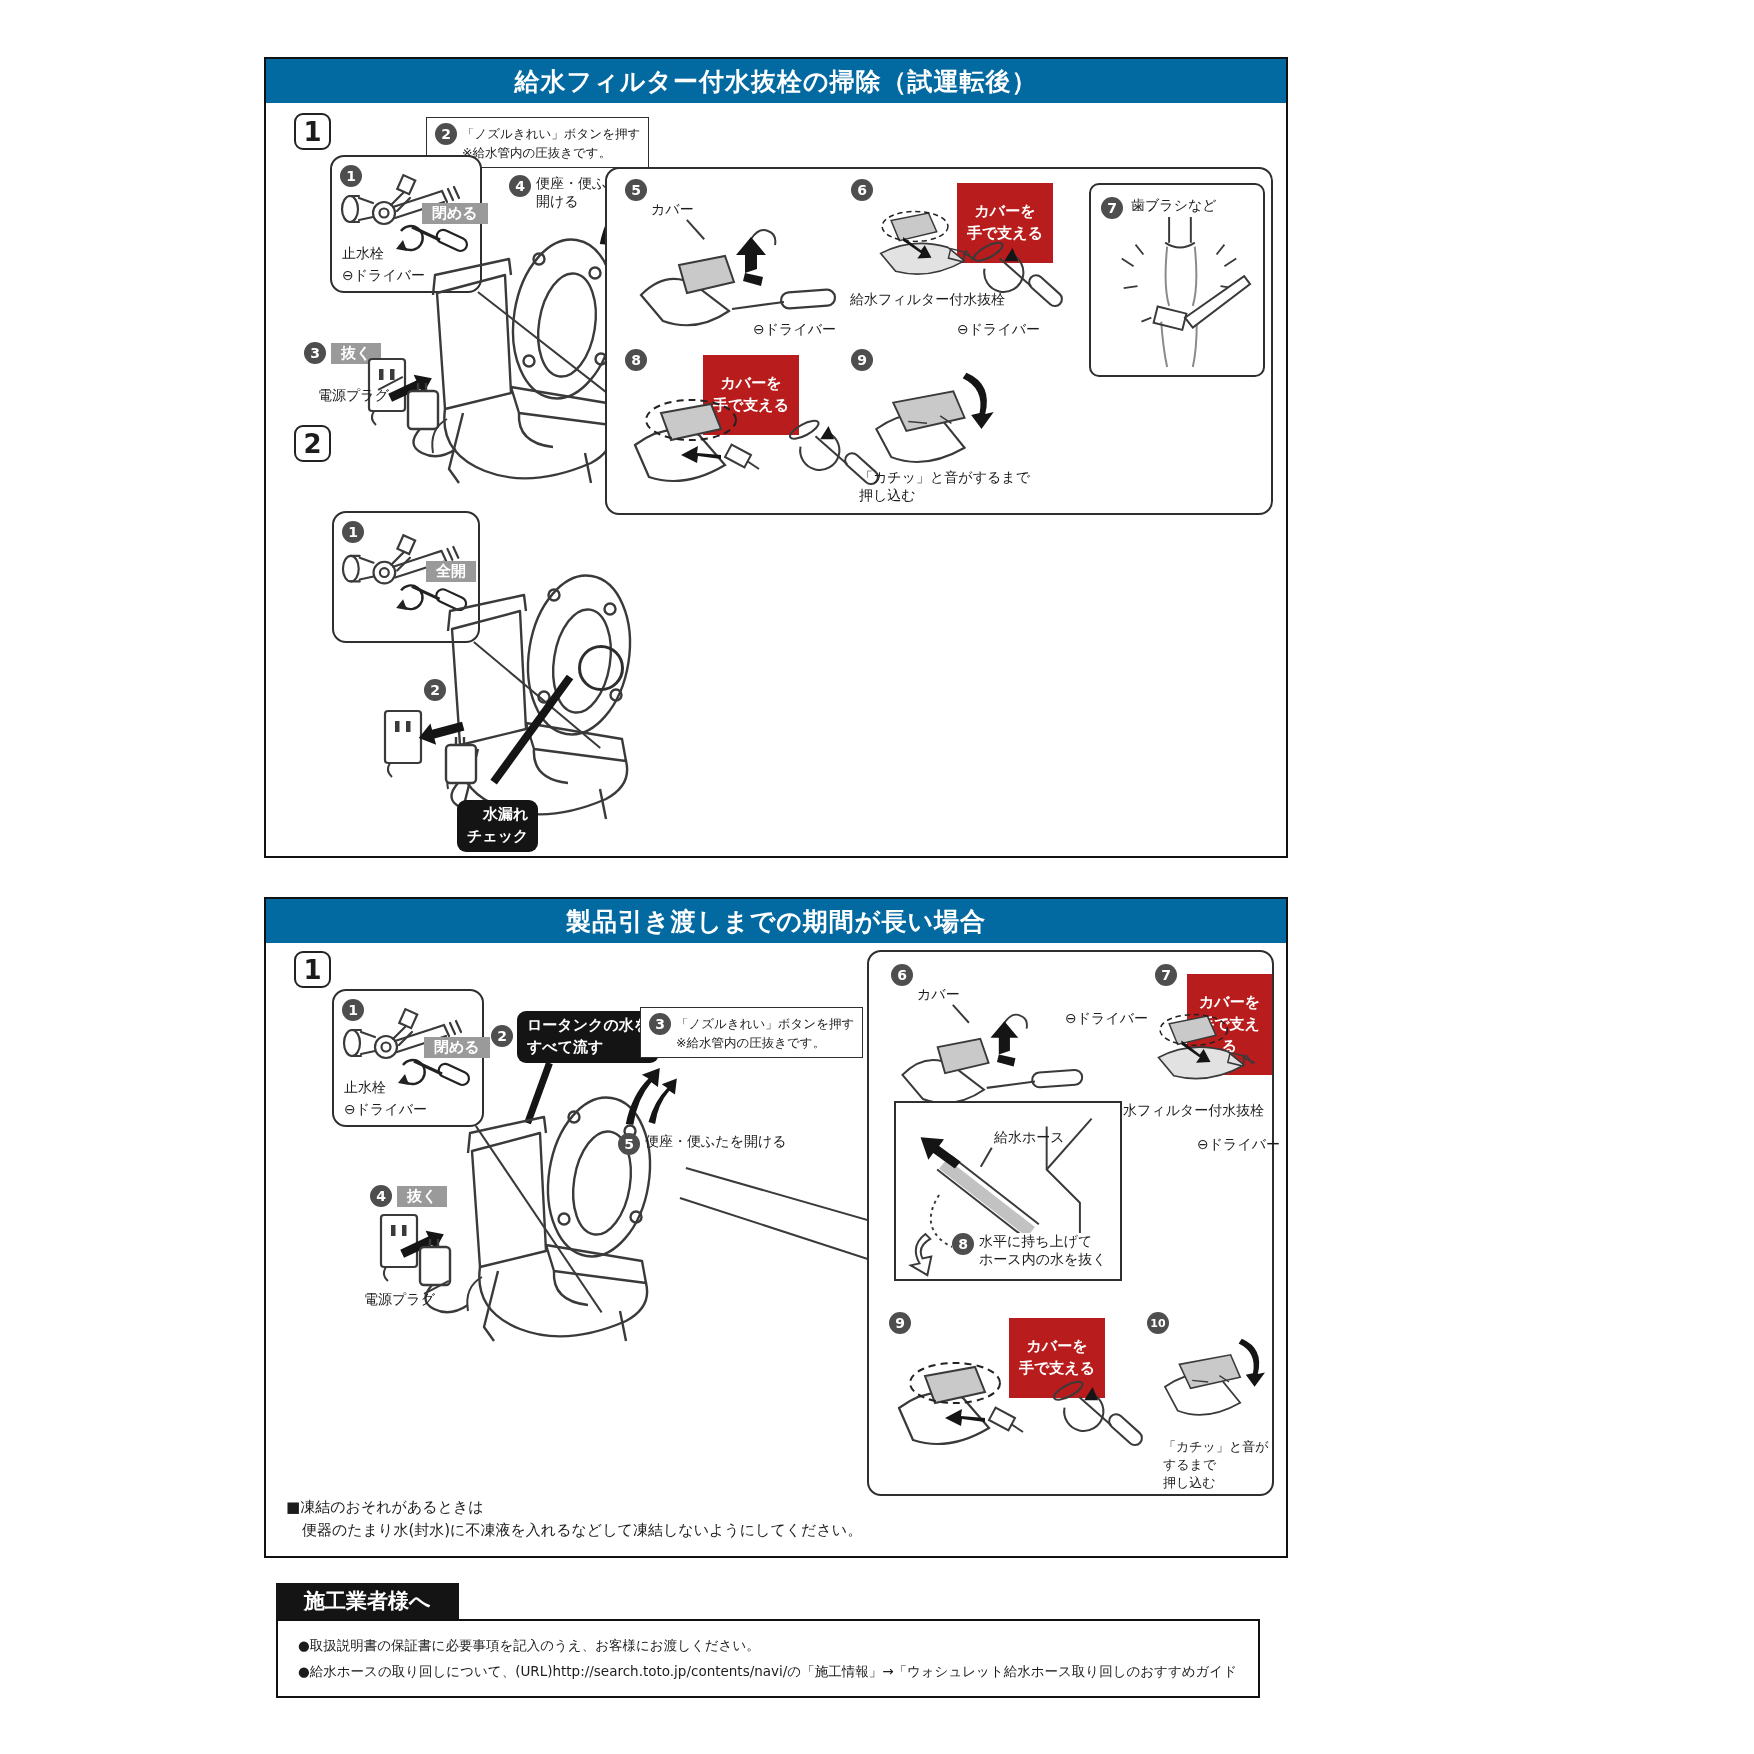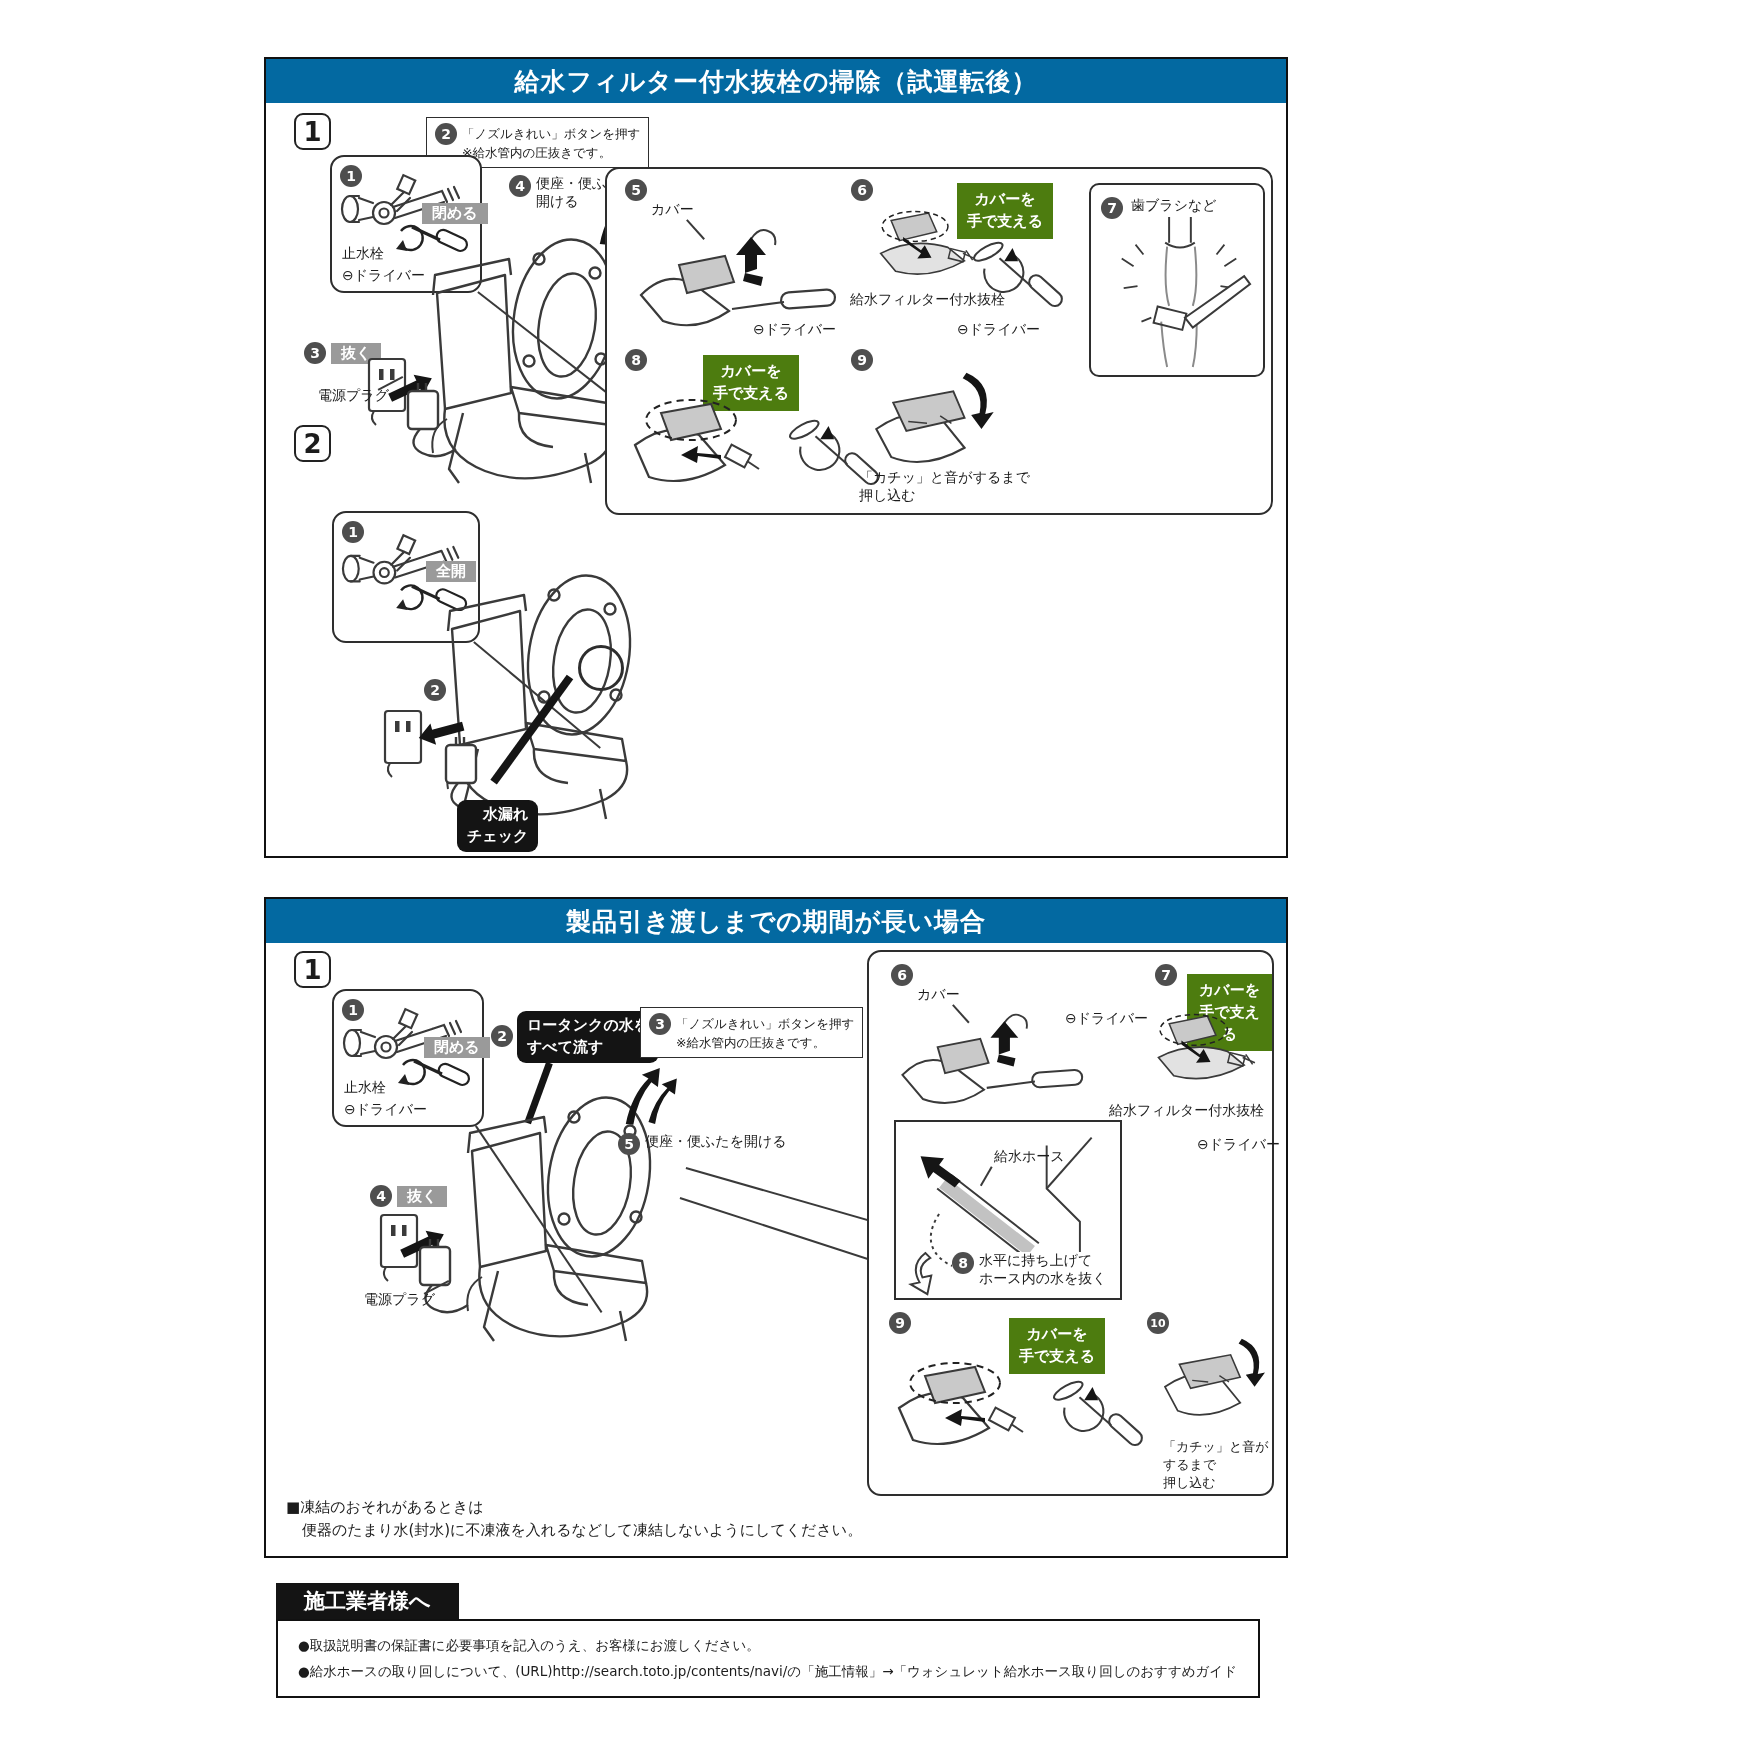--- a/index.html
+++ b/index.html
@@ -8,21 +8,21 @@
 .abs{position:absolute}
 .sec{position:absolute;left:264px;width:1024px;border:2.5px solid #111;background:#fff}
 .sec-header{height:44px;background:#0369a1;color:#fff;display:flex;align-items:center;justify-content:center;font-weight:bold;font-size:25px;letter-spacing:1px}
 .marker{position:absolute;width:37px;height:37px;border:2.5px solid #222;border-radius:9px;display:flex;align-items:center;justify-content:center;font-size:26px;font-weight:bold;background:#fff}
 .stepnum{width:22px;height:22px;border-radius:50%;background:#4e4e4e;color:#fff;font-size:14px;font-weight:bold;display:inline-flex;align-items:center;justify-content:center;flex:none;line-height:1}
 .stepnum.sm{font-size:11px}
 .stepnum.abs{position:absolute}
 .roundbox{position:absolute;border:2px solid #2e2e2e;border-radius:14px;background:#fff}
 .squarebox{border:2px solid #2e2e2e;background:#fff}
 .badge-gray{background:#9a9a9a;color:#fff;font-weight:bold;font-size:15px;padding:1px 10px;display:inline-block;white-space:nowrap}
-.badge-dark{background:#4d7c0f;color:#fff;font-weight:bold;font-size:15px;text-align:center;line-height:1.45;padding:6px 10px;white-space:pre-line}
+.badge-dark{background:#b91c1c;color:#fff;font-weight:bold;font-size:15px;text-align:center;line-height:1.45;padding:18px 10px;white-space:pre-line}
 .badge-black{background:#141414;color:#fff;font-weight:bold;font-size:15px;border-radius:9px;padding:4px 10px;line-height:1.45;white-space:pre-line}
 .lbl{font-size:14px;white-space:nowrap}
 .pre{white-space:pre-line}
 .row{display:flex;align-items:flex-start;gap:5px}
 .ldr{position:absolute;height:1.5px;background:#3a3a3a;transform-origin:0 50%}
 .ptr{position:absolute;background:#151515;transform-origin:50% 0}
 .note{position:absolute;border:1.5px solid #2e2e2e;background:#fff;padding:5px 8px;font-size:12.5px;white-space:nowrap}
 .ill{position:absolute}
 .ill svg{width:100%;height:100%;display:block;overflow:visible}
 .hl-circle{position:absolute;border:3px solid #2e2e2e;border-radius:50%}
@@ -445,21 +445,21 @@
  <path d="M44 40l24 18 5-7 9 17-19 1 5-7-24-17z" fill="#151515"></path>
  <g fill="none" stroke="#3a3a3a" stroke-width="2">
   <rect x="106" y="58" width="20" height="13" transform="rotate(14 116 64)"></rect>
   <path d="M124 62l16 7M128 58l9 13"></path>
  </g>
 </svg>
 </div>
     <span class="abs lbl" style="left:240px;top:150px">給水フィルター付水抜栓</span>
     <span class="abs lbl" style="left:328px;top:184px">⊖ドライバー</span>
 
-    <div class="abs squarebox" style="left:25px;top:168px;width:228px;height:180px">
+    <div class="abs squarebox" style="left:25px;top:149px;width:228px;height:180px">
       <div class="ill" style="left:4px;top:4px;width:220px;height:170px">
 <svg viewBox="0 0 225 170">
  <g fill="none" stroke="#3a3a3a" stroke-width="2">
   <path d="M150 18v44l34 34v40"></path>
   <path d="M196 10 150 62"></path>
   <path d="M44 56 134 126" stroke="#c2c2c2" stroke-width="13"></path>
   <path d="M38 62 128 132M52 48 142 118"></path>
   <path d="M40 88q-18 28 2 46 18 16 48 6" stroke-dasharray="3 4"></path>
  </g>
  <path d="M62 54 40 38l5-7-24-2 8 23 5-7 22 16z" fill="#151515"></path>

